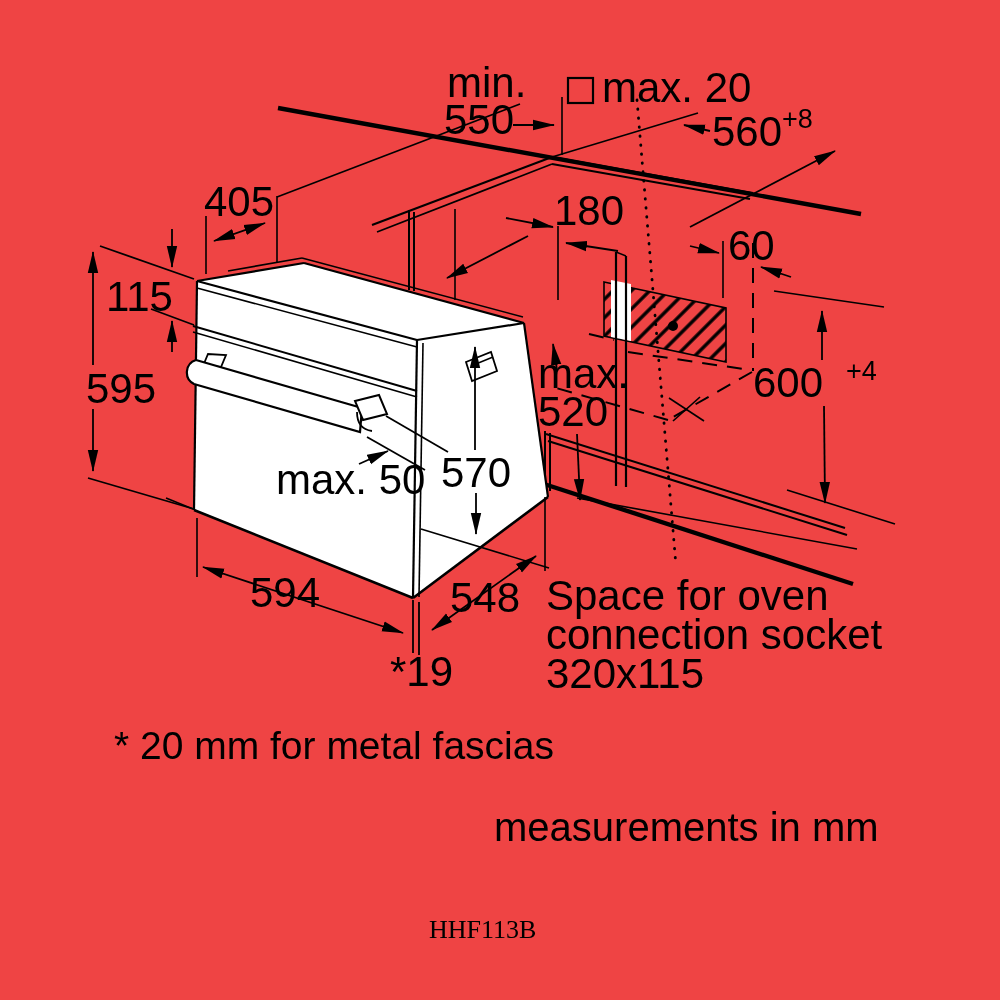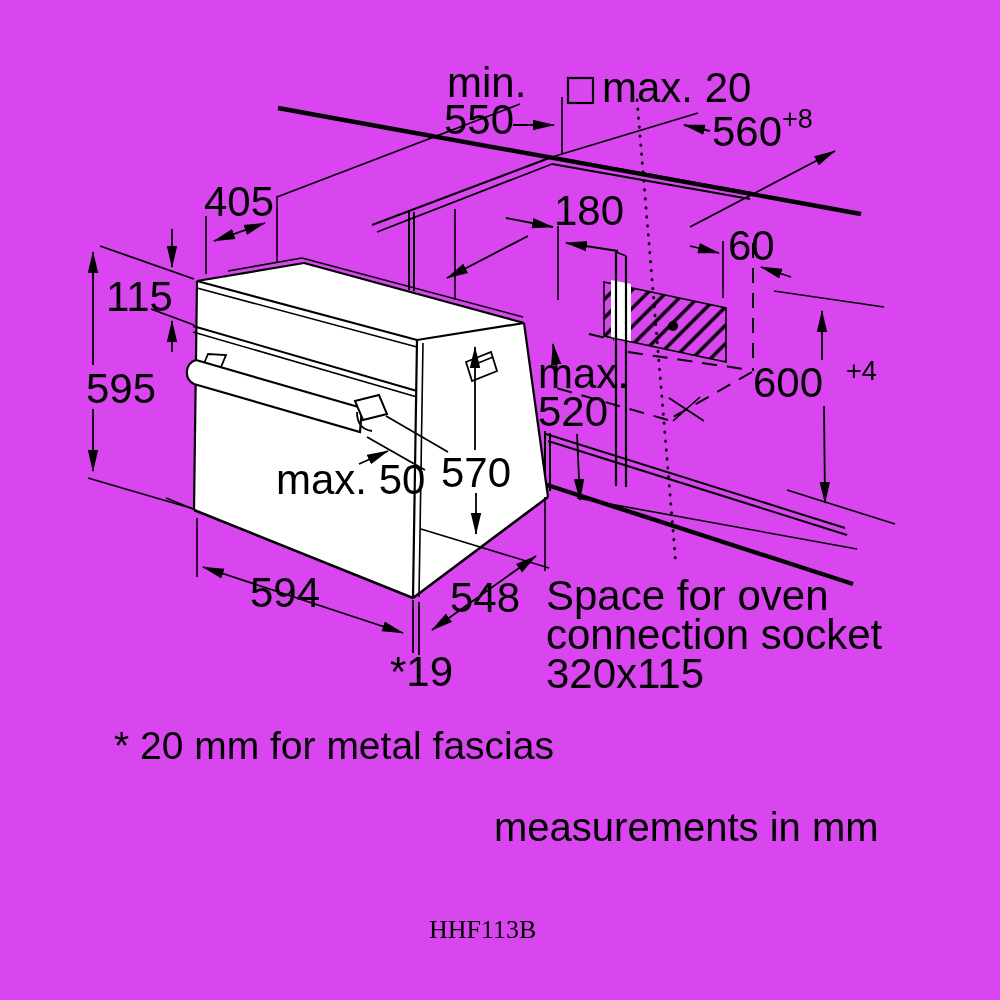--- a/index.html
+++ b/index.html
@@ -1,16 +1,16 @@
 <!DOCTYPE html>
 <html><head>
 <meta charset="utf-8">
 <style>
   html,body{margin:0;padding:0;background:#ffffff;}
-  .canvas{position:relative;width:1000px;height:1000px;background:#d946ef;overflow:hidden;}
+  .canvas{position:relative;width:1000px;height:1000px;background:#ef4444;overflow:hidden;}
   svg{display:block;}
   text{font-family:"Liberation Sans",sans-serif;fill:#000;}
   .t42{font-size:42px;}
   .t27{font-size:27px;}
   .t39{font-size:39px;}
   .t40{font-size:40px;}
   .serif{font-family:"Liberation Serif",serif;font-size:26px;}
   .w14{stroke:#000;stroke-width:1.4;fill:none;}
   .w16{stroke:#000;stroke-width:1.6;fill:none;}
   .w18{stroke:#000;stroke-width:1.8;fill:none;}

